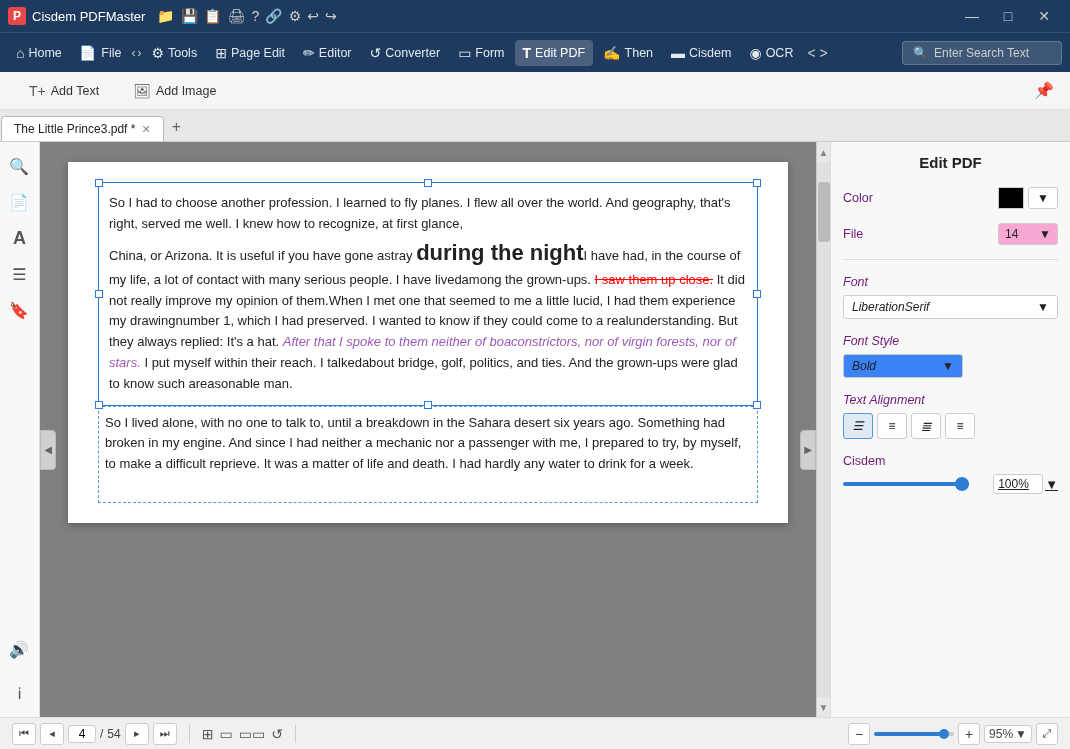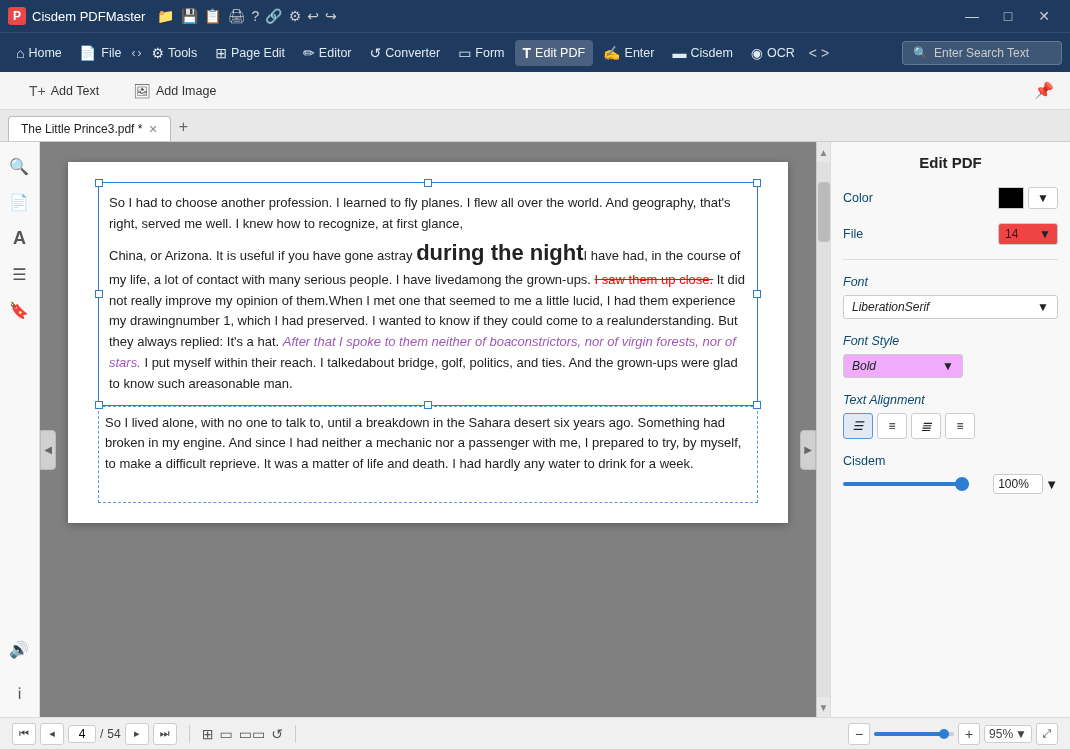--- a/index.html
+++ b/index.html
@@ -82,21 +82,21 @@
     }
     .toolbar-btn .icon { font-size: 14px; color: #555; }
     .pin-btn { margin-left: auto; color: #555; cursor: pointer; font-size: 16px; }
 
     
     #tabs-bar {
       background: #e8e8e8;
       height: 32px;
       display: flex;
       align-items: flex-end;
-      padding: 0 8px;
+      padding: 0 1px;
       border-bottom: 1px solid #ccc;
     }
     .tab {
       background: #d0d0d0;
       border: 1px solid #bbb;
       border-bottom: none;
       border-radius: 4px 4px 0 0;
       padding: 5px 12px;
       font-size: 12px;
       cursor: pointer;
@@ -239,21 +239,21 @@
       margin-bottom: 16px;
       text-align: center;
       color: #222;
     }
     .panel-row {
       display: flex;
       align-items: center;
       justify-content: space-between;
       margin-bottom: 14px;
     }
-    .panel-label { font-size: 12.5px; color: #0c4a6e; }
+    .panel-label { font-size: 12.5px; color: #701a75; }
     .panel-control {
       display: flex;
       align-items: center;
       gap: 4px;
     }
     .color-swatch {
       width: 26px;
       height: 22px;
       background: black;
       border: 1px solid #ccc;
@@ -264,21 +264,21 @@
       border-radius: 3px;
       padding: 3px 8px;
       font-size: 12px;
       cursor: pointer;
       display: flex;
       align-items: center;
       gap: 4px;
     }
     .size-select {
       border: 1px solid #ccc;
-      background: #ef4444;
+      background: #f9a8d4;
       border-radius: 3px;
       padding: 3px 6px;
       font-size: 12px;
       cursor: pointer;
       display: flex;
       align-items: center;
       gap: 4px;
       min-width: 60px;
       justify-content: space-between;
     }
@@ -289,21 +289,21 @@
       padding: 4px 8px;
       font-size: 12px;
       cursor: pointer;
       display: flex;
       align-items: center;
       justify-content: space-between;
       width: 100%;
     }
     .font-style-select {
       border: 1px solid #ccc;
-      background: #f0abfc;
+      background: #3b82f6;
       border-radius: 3px;
       padding: 4px 8px;
       font-size: 12px;
       cursor: pointer;
       display: flex;
       align-items: center;
       justify-content: space-between;
       width: 120px;
     }
     .panel-full-row { margin-bottom: 14px; font-style: italic; }
@@ -315,21 +315,21 @@
       background: white;
       border-radius: 3px;
       cursor: pointer;
       display: flex;
       align-items: center;
       justify-content: center;
       font-size: 12px;
     }
     .align-btn.active { background: #e0eaf5; border-color: #5599dd; }
     .opacity-row { margin-bottom: 14px; }
-    .opacity-slider-container { display: flex; align-items: center; gap: 24px; margin-top: 6px; }
+    .opacity-slider-container { display: flex; align-items: center; gap: 24px; margin-top: 6px; text-decoration: underline; }
     .opacity-slider {
       flex: 1;
       height: 4px;
       background: linear-gradient(to right, #2d7dd2 0%, #2d7dd2 100%);
       border-radius: 2px;
       position: relative;
     }
     .opacity-slider-thumb {
       width: 14px;
       height: 14px;
@@ -517,21 +517,21 @@
   <div class="menu-item">
     <span class="icon">▭</span>
     <span>Form</span>
   </div>
   <div class="menu-item active">
     <span class="icon" style="font-weight:bold;">T</span>
     <span>Edit PDF</span>
   </div>
   <div class="menu-item">
     <span class="icon">✍</span>
-    <span>Enter</span>
+    <span>Then</span>
   </div>
   <div class="menu-item">
     <span class="icon">▬</span>
     <span>Cisdem</span>
   </div>
   <div class="menu-item">
     <span class="icon">◉</span>
     <span>OCR</span>
   </div>
   <div style="margin-left:4px;display:flex;align-items:center;gap:4px;">

